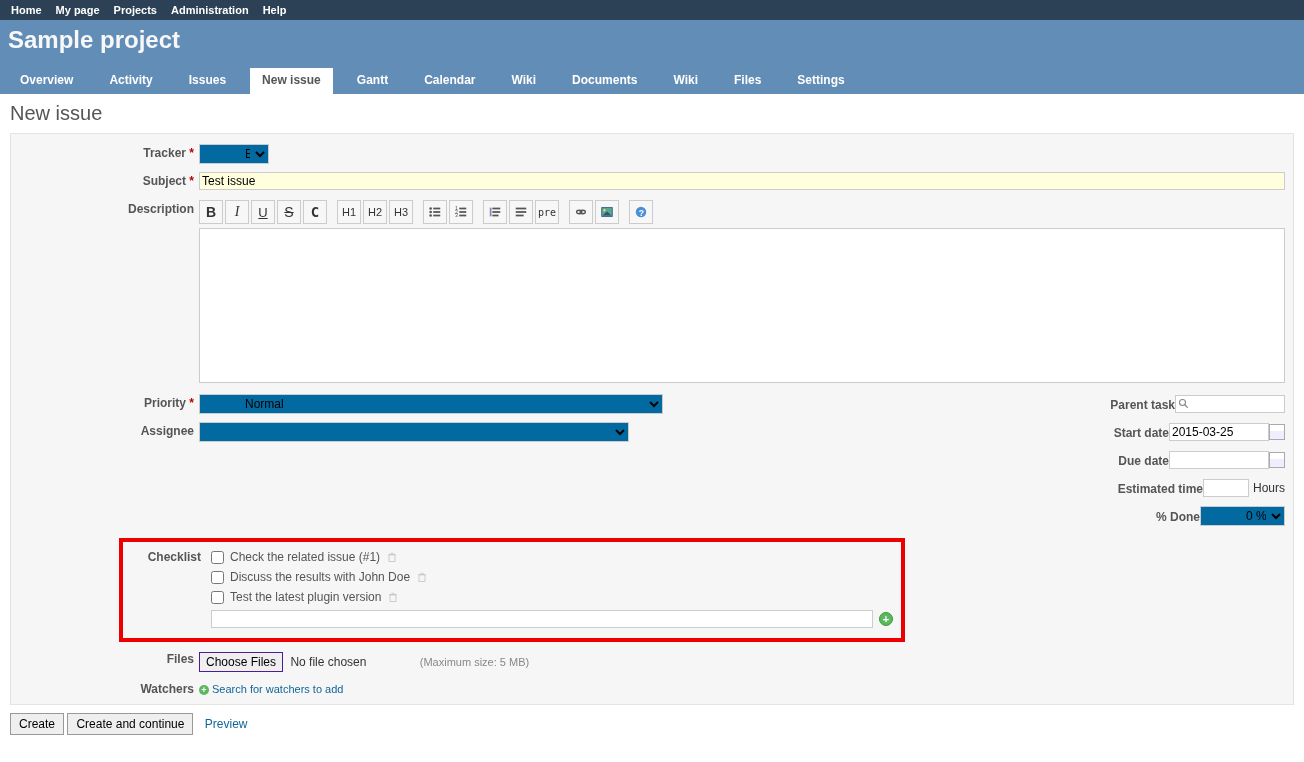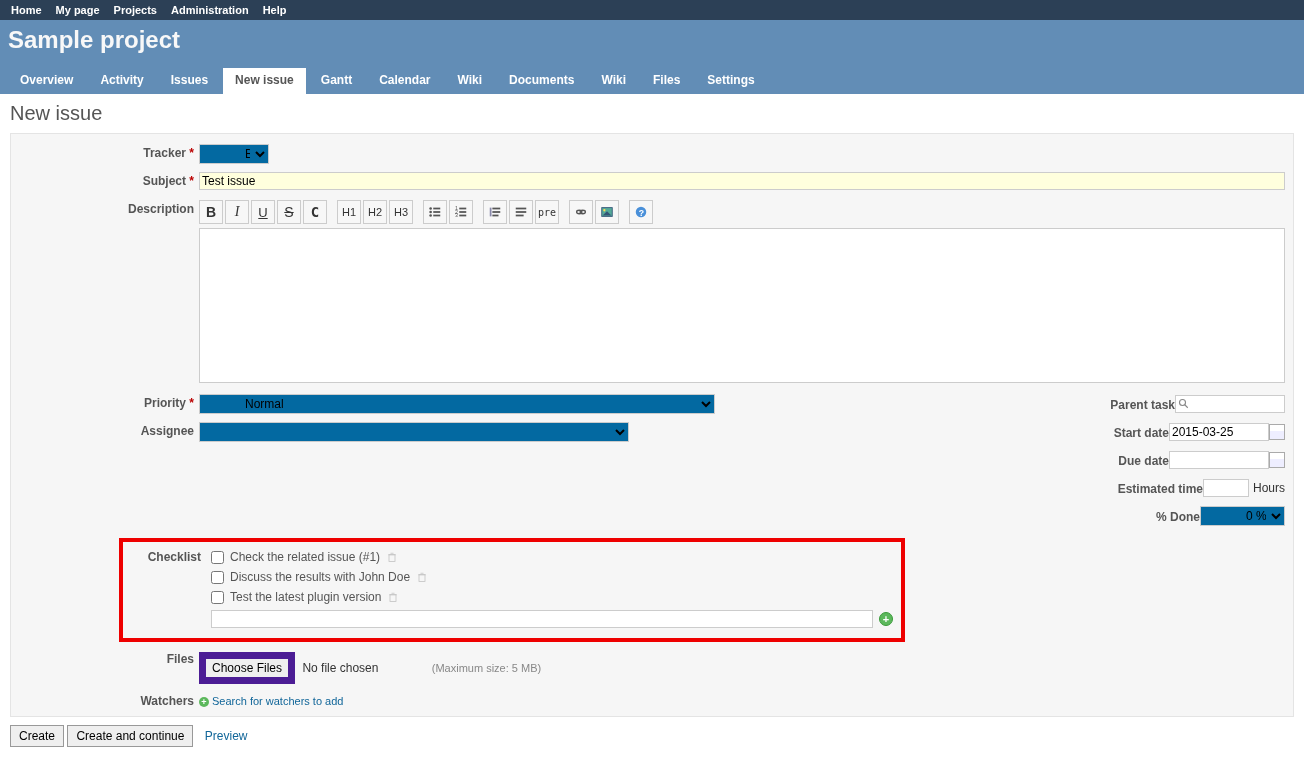--- a/index.html
+++ b/index.html
@@ -7,21 +7,21 @@
 
 
 .top-menu { background: #2c4056; padding: 2px 6px; color: #fff; font-size: 11px; display: flex; gap: 4px; }
 .top-menu a { color: #fff; text-decoration: none; font-weight: bold; padding: 2px 5px; cursor: pointer; }
 
 
 .header { background: #628db6; padding: 6px 8px 0 8px; color: #fff; }
 .header h1 { font-family: "Trebuchet MS", Verdana, sans-serif; font-size: 24px; font-weight: bold; color: #f8f8f8; margin: 0 0 14px 0; }
 
 
-.main-menu { display: flex; gap: 3px; margin-top: 8px; }
+.main-menu { display: flex; gap: 12px; margin-top: 8px; }
 .main-menu a { color: #fff; text-decoration: none; font-weight: bold; padding: 5px 12px 7px; cursor: pointer; font-size: 12px; }
 .main-menu a.selected { background: #fff; color: #555; }
 
 
 .content { padding: 8px 10px; }
 .content h2 { font-family: "Trebuchet MS", Verdana, sans-serif; font-size: 20px; color: #555; font-weight: normal; margin-bottom: 8px; }
 
 
 .form-box { background: #f6f6f6; border: 1px solid #e4e4e4; padding: 10px 8px 8px 8px; }
 .form-box .tabular { }
@@ -59,21 +59,21 @@
 .checklist-items { margin-left: 80px; }
 .checklist-item { display: flex; align-items: center; gap: 6px; margin-bottom: 6px; color: #555; }
 .checklist-item .trash { width: 12px; height: 12px; opacity: 0.5; cursor: pointer; }
 .checklist-input-row { display: flex; gap: 6px; align-items: center; }
 .checklist-input-row input[type=text] { flex: 1; background:#fff;}
 .add-ico { width: 14px; height: 14px; border-radius: 50%; background: #5cb85c; color:#fff; display:inline-flex; align-items:center; justify-content:center; font-size:11px; font-weight:bold; cursor:pointer; border:1px solid #3a9a3a;}
 
 
 .frow { margin-top: 10px; padding-left: 180px; }
 .frow label { float: left; margin-left: -180px; width: 175px; text-align: right; font-weight: bold; color: #555; }
-.chf-btn { background: #efefef; border: 7px solid #4c1d95; padding: 2px 6px; font-size: 12px; cursor:pointer; font-family:inherit;}
+.chf-btn { background: #efefef; border: 1px solid #4c1d95; padding: 2px 6px; font-size: 12px; cursor:pointer; font-family:inherit;}
 .fmax { color: #888; font-size: 11px; margin-left: 50px; }
 .watchers-link { color: #169; font-size: 11px; cursor: pointer; margin-top: 34px; }
 .watchers-link .plus-ico { display:inline-block; width:10px; height:10px; border-radius:50%; background:#5cb85c; color:#fff; font-size:9px; line-height:10px; text-align:center; margin-right:3px; font-weight:bold;}
 
 
 .buttons { margin-top: 8px; }
 .buttons input[type=submit] { background: #efefef; border: 1px solid #999; padding: 3px 8px; font-size: 12px; cursor: pointer; font-family:inherit;}
 .buttons a { color: #169; margin-left: 8px; font-size: 12px; cursor:pointer; text-decoration:none;}
 
 
@@ -208,21 +208,21 @@
           <textarea class="desc" style=""></textarea>
         </span>
       </p>
     </div>
 
     <div class="splitcontent">
       <div class="splitleft">
         <div class="tabular">
           <p>
             <label><span>Priority</span> <span class="required">*</span></label>
-            <select style="width:516px"><option>Normal</option></select>
+            <select style="width:464px"><option>Normal</option></select>
           </p>
           <p>
             <label>Assignee</label>
             <select style="width:430px"><option></option></select>
           </p>
         </div>
       </div>
       <div class="splitright">
         <div class="tabular">
           <p>

